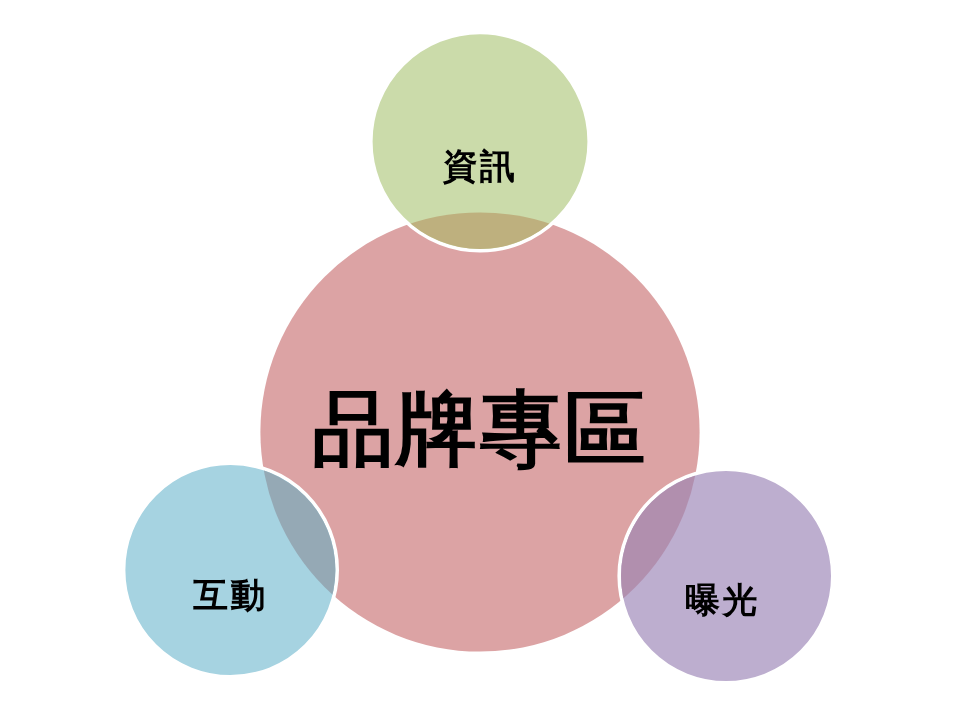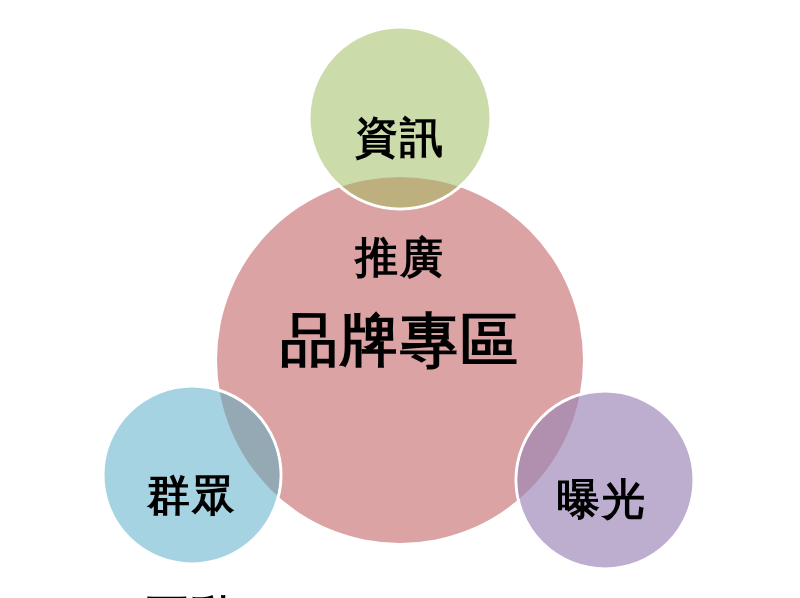--- a/index.html
+++ b/index.html
@@ -2,22 +2,22 @@
 <html><head>
   <meta charset="utf-8">
   <style>
     html, body { margin: 0; padding: 0; background: #ffffff; }
     body { width: 800px; height: 598px; overflow: hidden; position: relative;
            font-family: "DejaVu Sans", sans-serif; }
     .canvas { position: absolute; left: 0; top: 0; width: 800px; height: 598px; }
     .canvas svg { position: absolute; left: 0; top: 0; }
     .label { position: absolute; color: #000; font-weight: bold; text-align: center;
              line-height: 1.25; white-space: pre-line; }
-    .label-main { left: 220px; width: 360px; top: 307px; font-size: 58px; line-height: 66px; letter-spacing: 2px; }
-    .label-sm { font-size: 43px; line-height: 60px; width: 160px; letter-spacing: 2px; font-family: Liberation Serif, serif; }
+    .label-main { left: 220px; width: 360px; top: 326px; font-size: 68px; line-height: 66px; letter-spacing: 2px; }
+    .label-sm { font-size: 29px; line-height: 60px; width: 160px; letter-spacing: 2px; }
     .label-top { left: 320px; top: 48px; }
     .label-left { left: 112px; top: 406px; }
     .label-right { left: 522px; top: 410px; }
   </style>
 </head>
 <body>
 
 <div class="canvas">
   <svg width="800" height="598" viewBox="0 0 800 598">
     <defs>
@@ -35,24 +35,22 @@
     <circle cx="192" cy="475" r="87.5" fill="#95A9B5" clip-path="url(#clipMain)"></circle>
 
     <circle cx="605" cy="480" r="89" fill="#BDAECF" stroke="#ffffff" stroke-width="3"></circle>
     <circle cx="605" cy="480" r="87.5" fill="#B18FAE" clip-path="url(#clipMain)"></circle>
   </svg>
 
   <div class="label label-main">品牌專區</div>
 
   <div class="label label-sm label-top">
     <div>資訊</div>
-    <div>推廣</div>
   </div>
 
   <div class="label label-sm label-left">
-    <div>群眾</div>
     <div>互動</div>
   </div>
 
   <div class="label label-sm label-right">
     <div>曝光</div>
   </div>
 </div>
 
 </body></html>

